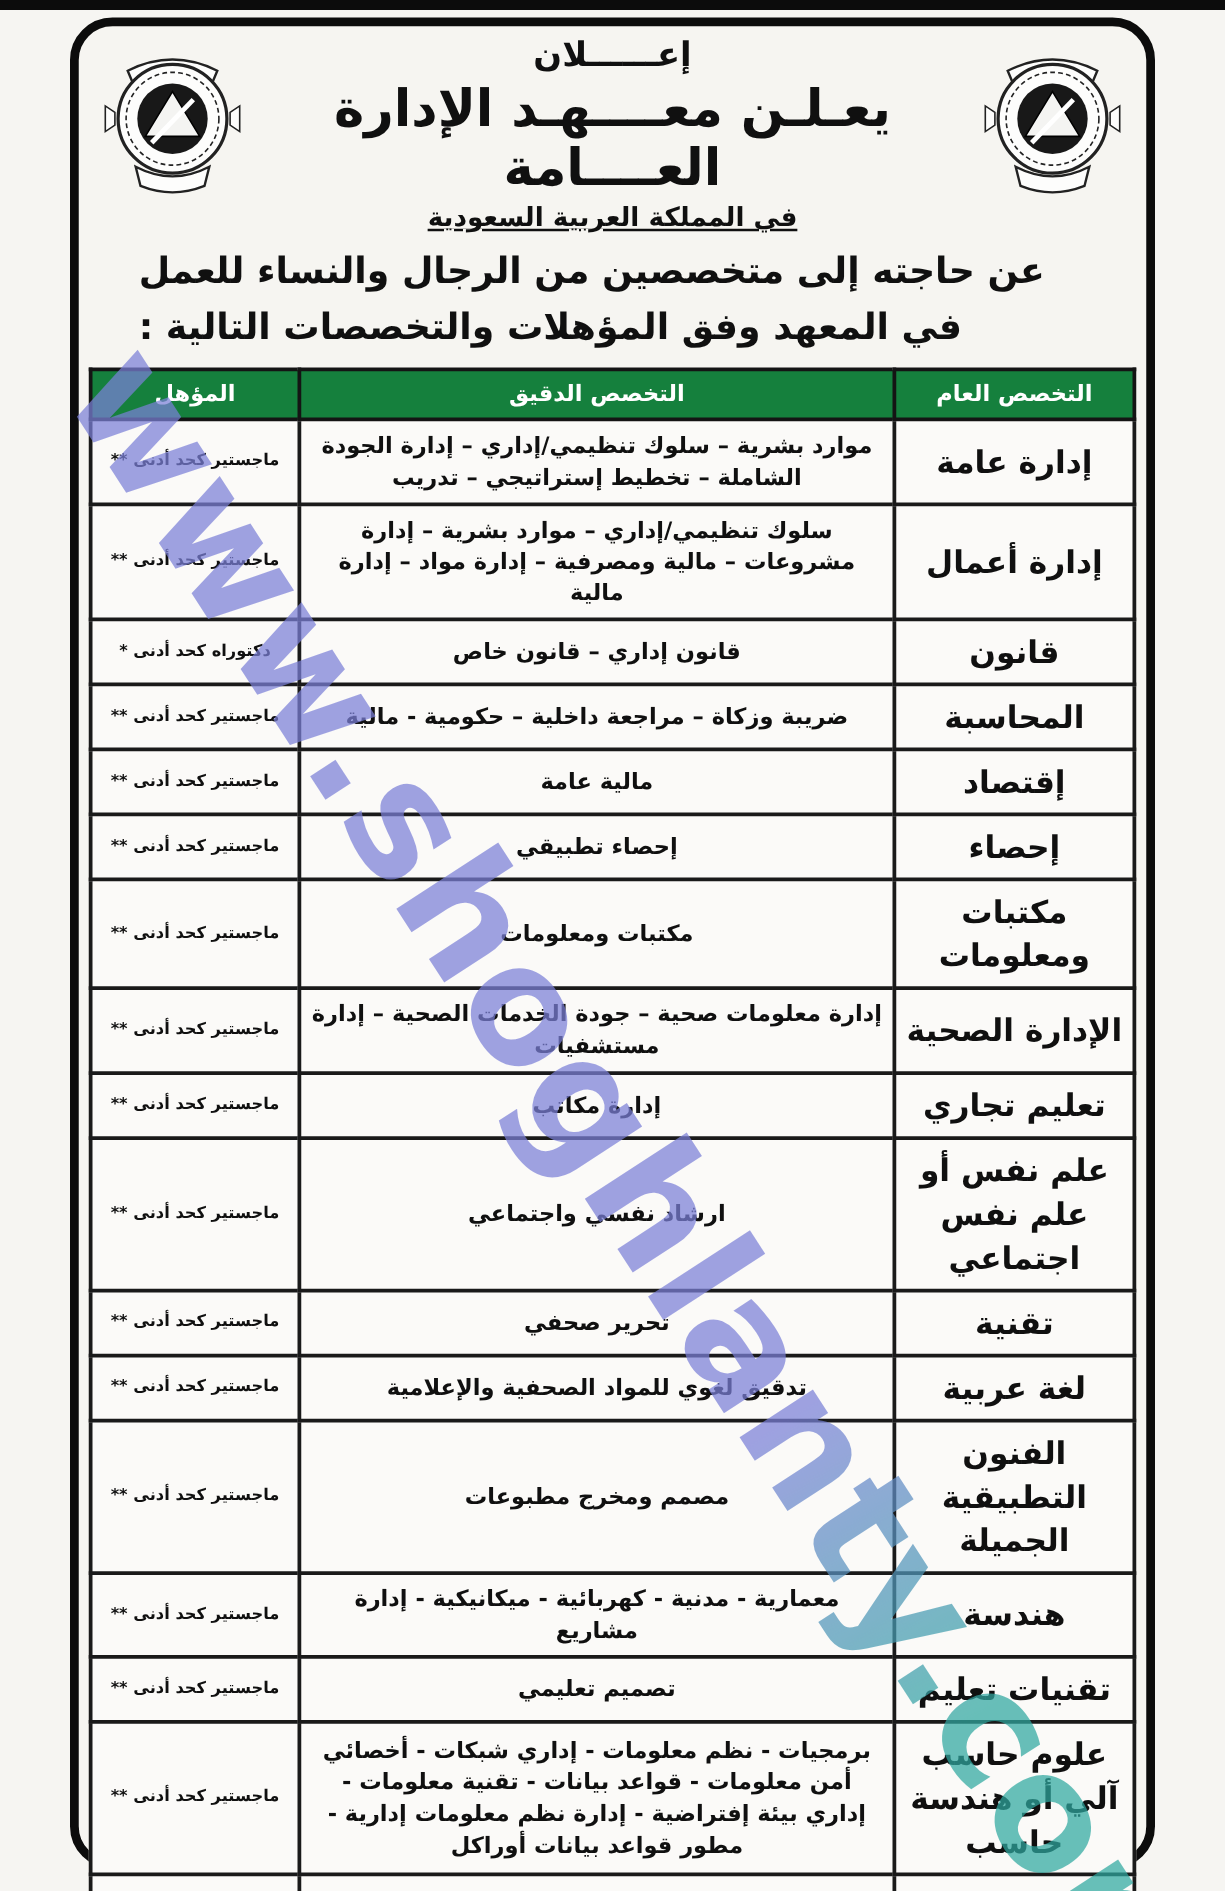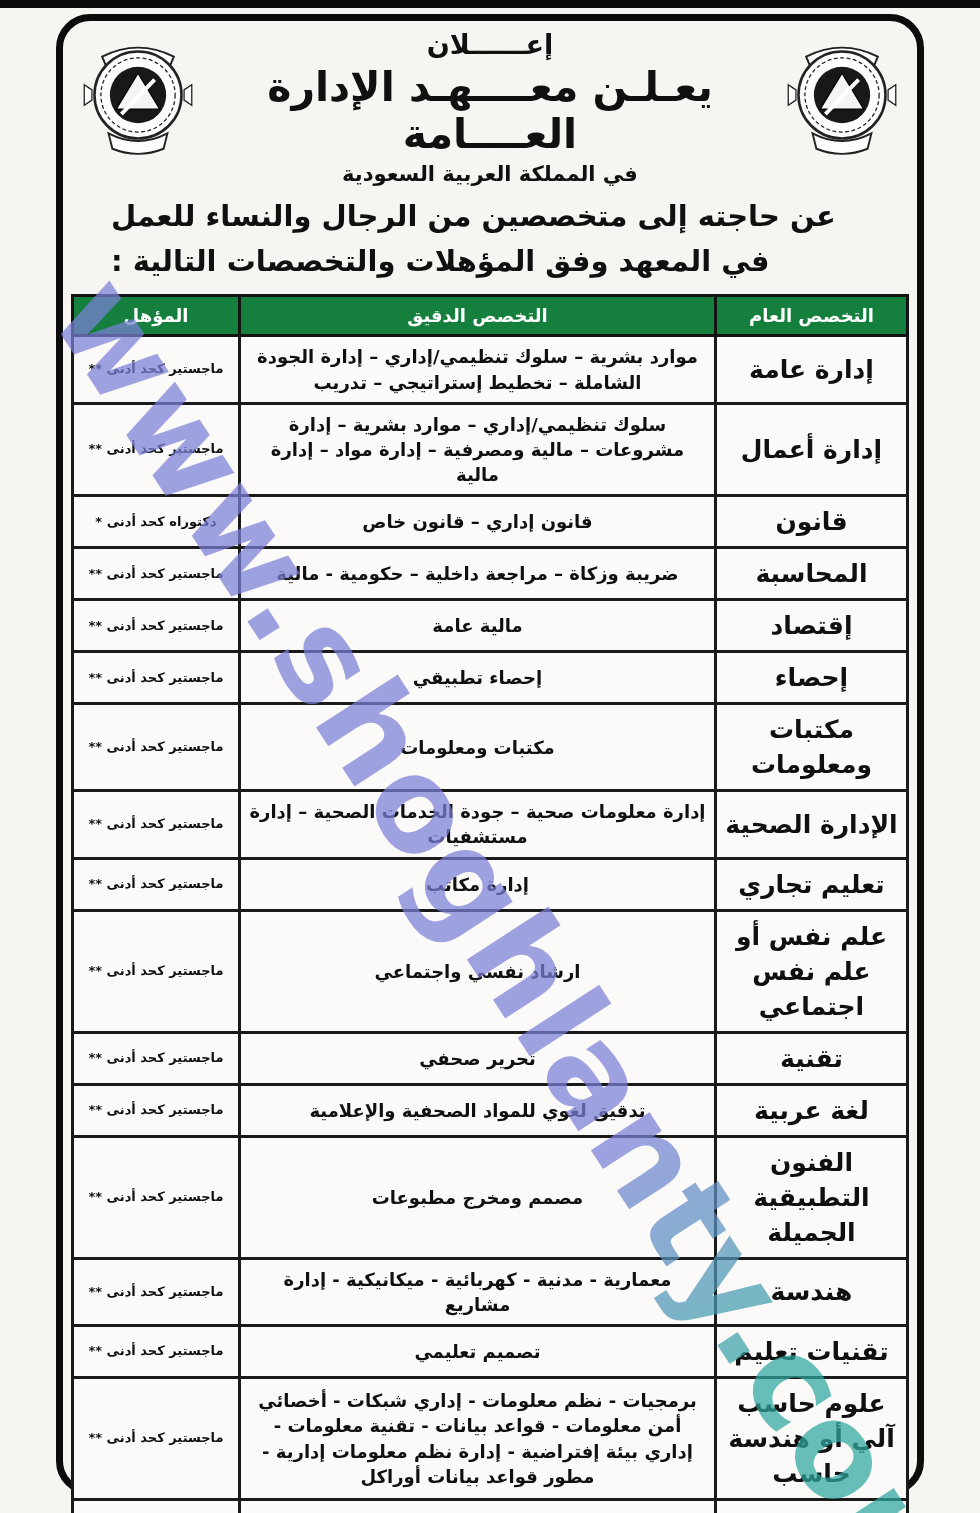--- a/index.html
+++ b/index.html
@@ -22,21 +22,21 @@
   }
   
   .logo { position: absolute; top: 10px; width: 142px; height: 128px; }
   .logo.side-right { right: 4px; }
   .logo.side-left { left: 4px; }
   .logo svg { width: 100%; height: 100%; }
   
   .masthead { text-align: center; padding: 2px 150px 0; line-height: 1.15; }
   .announce { font-size: 27px; font-weight: 900; letter-spacing: 1px; }
   .org-title { font-size: 41px; font-weight: 900; margin-top: 4px; }
-  .org-sub { font-size: 21px; font-weight: 900; margin-top: 4px; }
+  .org-sub { font-size: 21px; font-weight: 900; margin-top: 4px; text-decoration: underline; }
   .intro { text-align: left; font-weight: 900; font-size: 29px; line-height: 1.55; margin-top: 8px; padding: 0 40px; }
   
   table.specs {
     width: 100%;
     border-collapse: collapse;
     margin-top: 10px;
     background: #fbfaf8;
     border: 3px solid #141414;
   }
   table.specs th {

